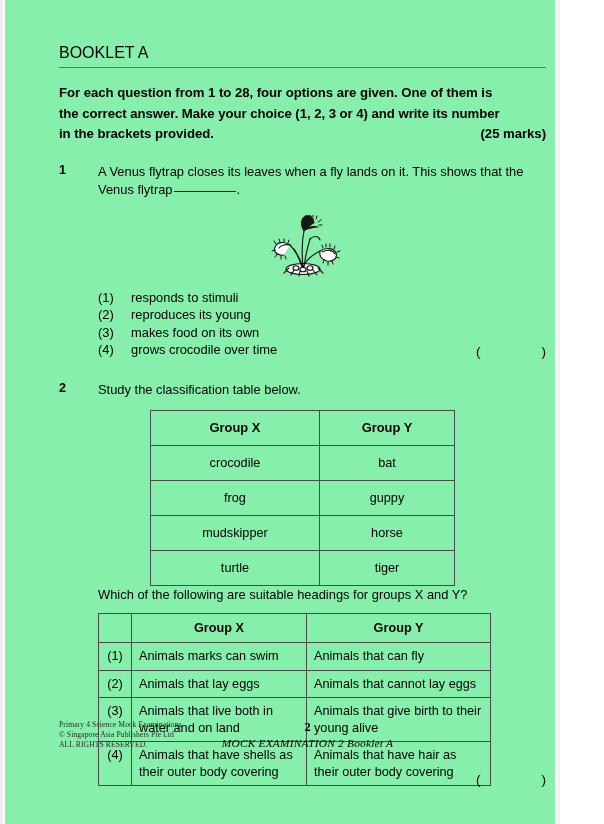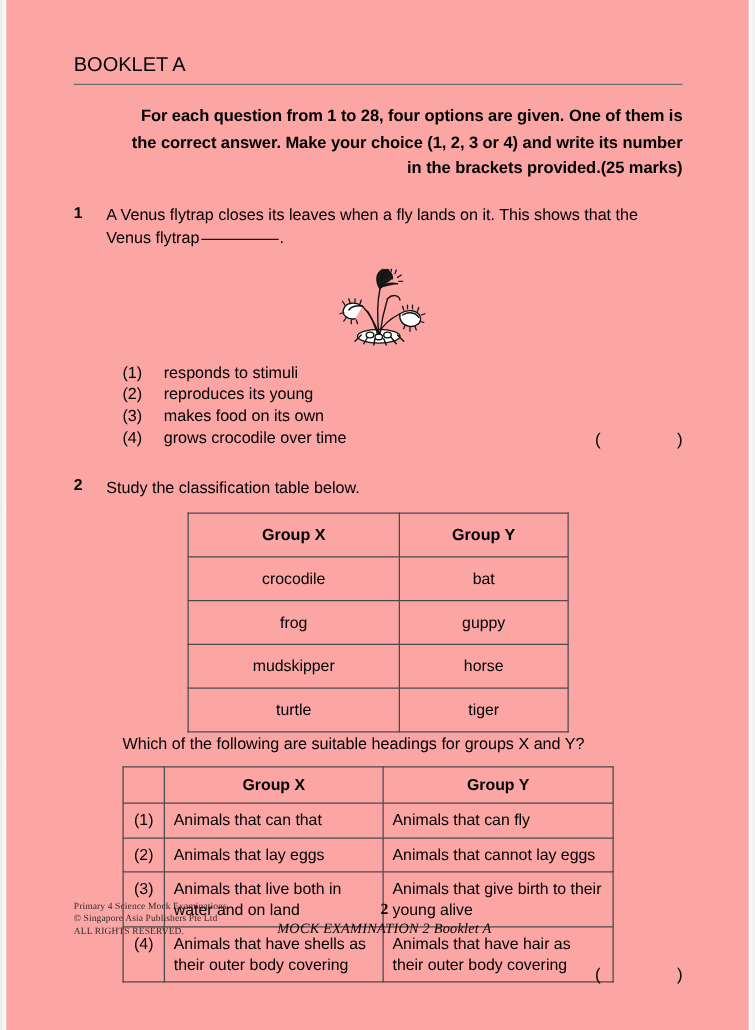--- a/index.html
+++ b/index.html
@@ -2,23 +2,23 @@
 <html><head>
 <meta charset="utf-8">
 <style>
   html, body {
     margin: 0;
     padding: 0;
     background: #ffffff;
   }
   .page {
     position: relative;
-    width: 604px;
+    width: 560px;
     height: 824px;
-    background: #fca5a5;
+    background: #86efac;
     font-family: "Liberation Sans", sans-serif;
     color: #000000;
     overflow: hidden;
     box-sizing: border-box;
   }
   .page::before {
     content: "";
     position: absolute;
     left: 0; top: 0; bottom: 0;
     width: 5px;
@@ -43,40 +43,39 @@
     margin-top: 5px;
     border-top: 1.6px solid #6b6b6b;
     width: 487px;
   }
   .instructions {
     margin-top: 15px;
     font-size: 13.2px;
     font-weight: bold;
     line-height: 20.5px;
     letter-spacing: -0.05px;
-    text-align: right;
   }
   .marks {
     float: right;
   }
 
   
   .question {
     position: relative;
     margin-top: 18px;
   }
   .q-num {
     position: absolute;
     left: 0;
     top: 0;
     font-size: 12.6px;
     font-weight: bold;
   }
   .q-body {
-    margin-left: 26px;
+    margin-left: 39px;
     font-size: 12.9px;
     line-height: 18px;
   }
   .blank-line {
     display: inline-block;
     width: 62px;
     border-bottom: 1.4px solid #1a1a1a;
     vertical-align: 2px;
     margin: 0 1px;
   }
@@ -352,21 +351,21 @@
         <thead>
           <tr>
             <th></th>
             <th>Group X</th>
             <th>Group Y</th>
           </tr>
         </thead>
         <tbody>
           <tr>
             <td class="cell-key">(1)</td>
-            <td>Animals that can that</td>
+            <td>Animals marks can swim</td>
             <td>Animals that can fly</td>
           </tr>
           <tr>
             <td class="cell-key">(2)</td>
             <td>Animals that lay eggs</td>
             <td>Animals that cannot lay eggs</td>
           </tr>
           <tr>
             <td class="cell-key">(3)</td>
             <td>Animals that live both in water and on land</td>

